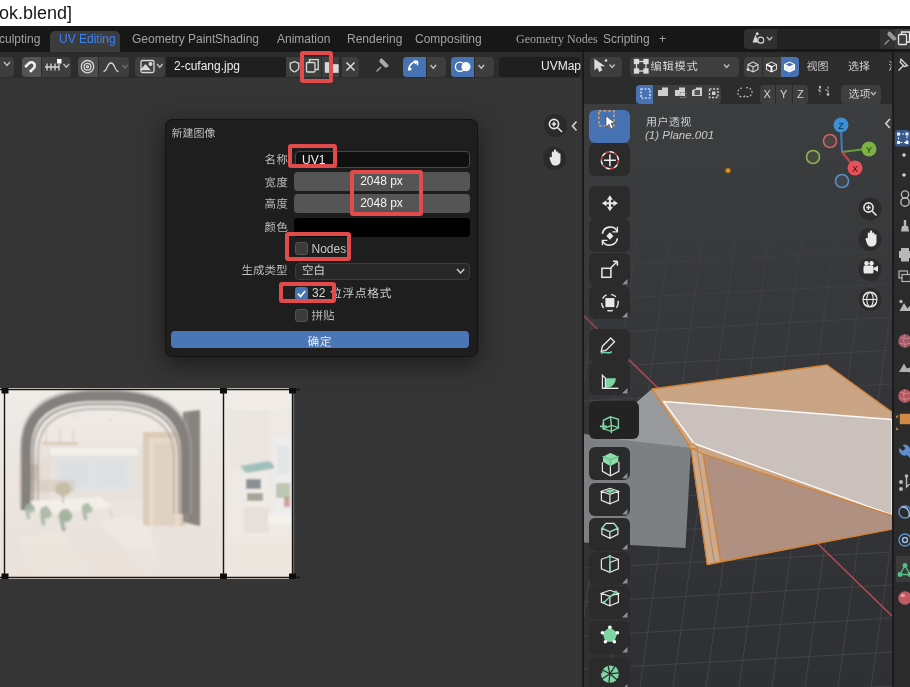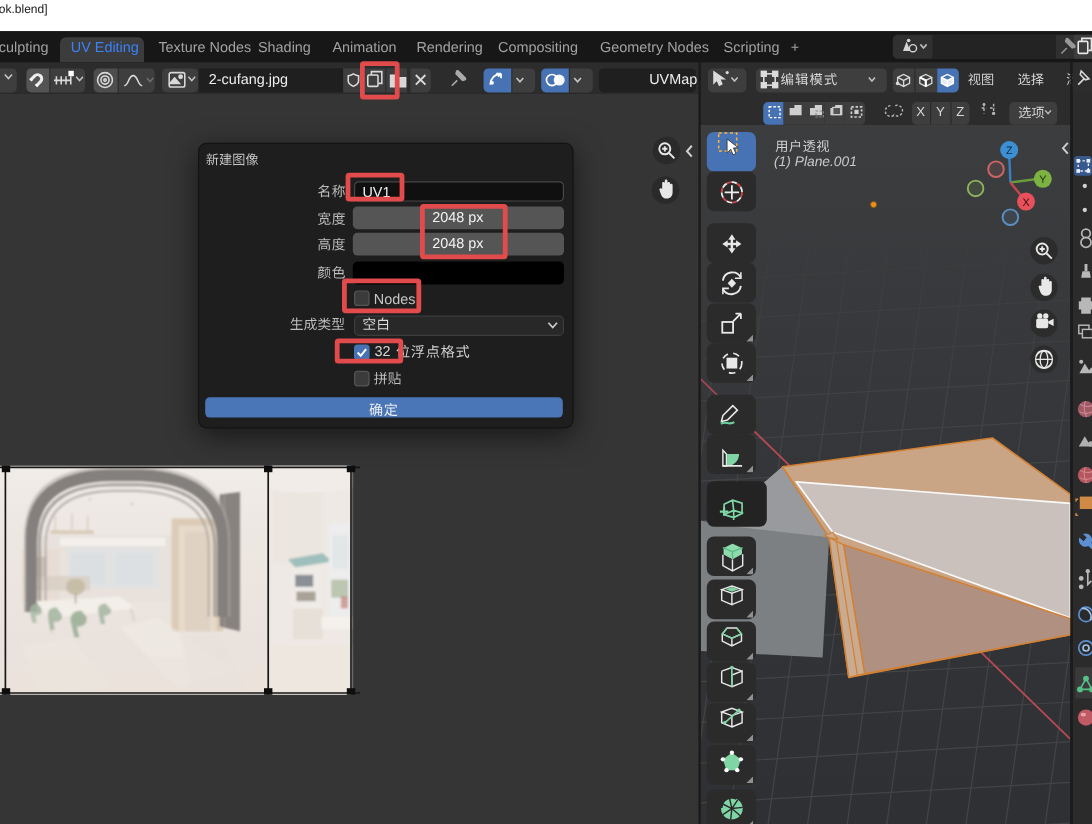--- a/index.html
+++ b/index.html
@@ -4,31 +4,31 @@
 #root{position:relative;width:910px;height:687px;overflow:hidden;
  font-family:"Liberation Sans",sans-serif;-webkit-font-smoothing:antialiased;}
 .abs{position:absolute;}
 .tab{position:absolute;top:0;height:26px;line-height:26px;font-size:12px;color:#a2a2a2;}
 .hdr{background:#2c2c2c;}
 .btn{position:absolute;background:#3e3e3e;border-radius:4px;}
 .redbox{position:absolute;border:4.5px solid #e24b4b;border-radius:3px;z-index:50;box-sizing:border-box;}
 </style></head><body>
 <div id="root">
 <div class="abs" style="left:0;top:0;width:910px;height:26px;background:#fff"></div>
-    <div class="abs" style="left:-1px;top:3px;font-size:10px;color:#151515;text-align:right;">ok.blend]</div>
+    <div class="abs" style="left:-1px;top:3px;font-size:18px;color:#151515;text-align:right;">ok.blend]</div>
     <div class="abs" style="left:0;top:26px;width:910px;height:26px;background:#171717"></div>
     <div class="abs" style="left:50px;top:31px;width:70px;height:21px;background:#3c3c3c;border-radius:5px 5px 0 0"></div>
     <div class="tab" style="left:59px;top:26px;color:#3b82f6;">UV Editing</div>
     <div class="tab" style="left:-9px;top:26px;">Sculpting</div>
-    <div class="tab" style="left:132px;top:26px;">Texture Nodes</div>
+    <div class="tab" style="left:132px;top:26px;">Geometry Paint</div>
     <div class="tab" style="left:215px;top:26px;">Shading</div>
     <div class="tab" style="left:277px;top:26px;">Animation</div>
     <div class="tab" style="left:347px;top:26px;">Rendering</div>
     <div class="tab" style="left:415px;top:26px;">Compositing</div>
-    <div class="tab" style="left:500px;top:26px;">Geometry Nodes</div>
+    <div class="tab" style="left:516px;top:26px;font-family:Liberation Serif, serif;">Geometry Nodes</div>
     <div class="tab" style="left:603px;top:26px;">Scripting</div>
     <div class="tab" style="left:659px;top:26px;">+</div>
     <div class="abs" style="left:744px;top:29px;width:166px;height:20px;background:#303030;border-radius:4px 0 0 4px"></div>
     <div class="abs" style="left:777px;top:29px;width:103px;height:20px;background:#232323"></div>
     <div class="abs" style="left:753px;top:29px;height:20px;line-height:20px;font-size:12px;color:#bef264;margin-top:29px;">Scene</div>
     <div class="abs" style="left:895px;top:29px;width:15px;height:20px;background:#3d3d3d"></div>
     <svg class="abs" style="left:744px;top:26px" width="166" height="26" viewBox="0 0 166 26">
 <g stroke="#d5d5d5" fill="none" stroke-width="1.2">
 <path d="M8.5 16.5 L11.5 8.5 L14.5 16.5 Z" fill="#d5d5d5" stroke="none"></path>
 <circle cx="16.8" cy="14.2" r="3.0"></circle>

